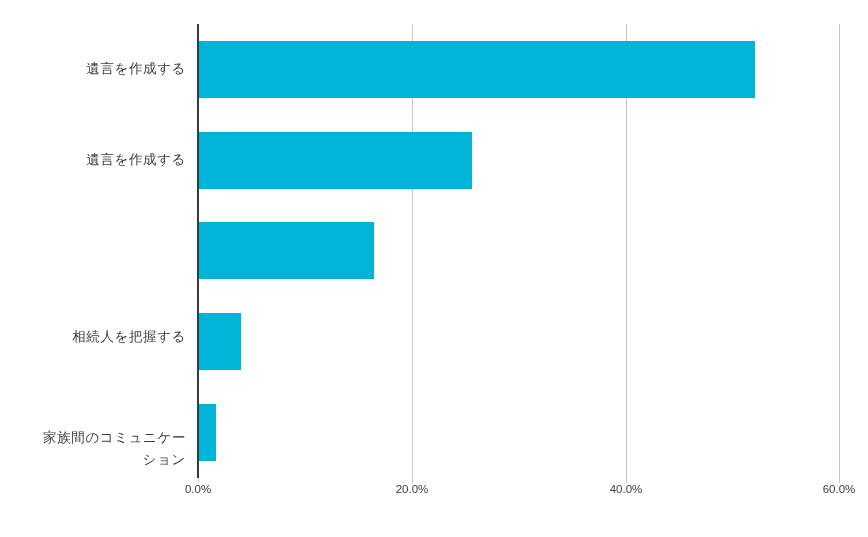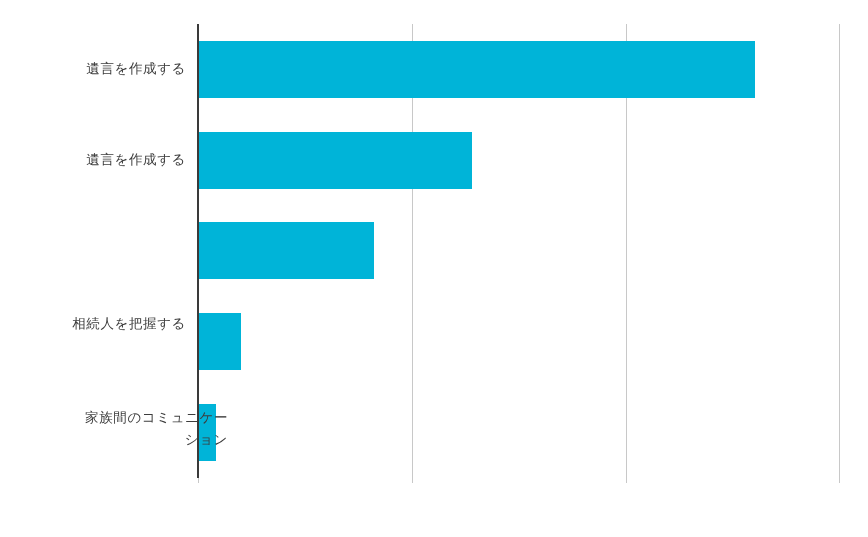--- a/index.html
+++ b/index.html
@@ -137,24 +137,30 @@
     <div class="bar-band" style="top:363.2px;">
       <div class="bar" style="width: 18.2px; background: rgb(0, 180, 216);"></div>
     </div>
   </div>
 
   <div class="axis-line"></div>
 
   <div class="y-labels">
     <div class="y-label" style="top:0px;">遺言を作成する</div>
     <div class="y-label" style="top:90.8px;">遺言を作成する</div>
-    <div class="y-label" style="top:255px;text-align:right;">相続人を把握する</div>
-    <div class="y-label" style="top:360px;margin-left:42px;">家族間のコミュニケー
+    <div class="y-label" style="top:268px;text-align:right;">相続人を把握する</div>
+    <div class="y-label" style="top:380px;">家族間のコミュニケー
 ション</div>
   </div>
 
   <div class="tick-mark" style="left:198px;"></div>
   <div class="tick-mark" style="left:412px;"></div>
   <div class="tick-mark" style="left:626px;"></div>
   <div class="tick-mark" style="left:839px;"></div>
 
+  <div class="x-ticks">
+    <div class="x-tick" style="left:198px;">0.0%</div>
+    <div class="x-tick" style="left:412px;">20.0%</div>
+    <div class="x-tick" style="left:626px;">40.0%</div>
+    <div class="x-tick" style="left:839px;">60.0%</div>
+  </div>
 
 </div>
 
 </body></html>

